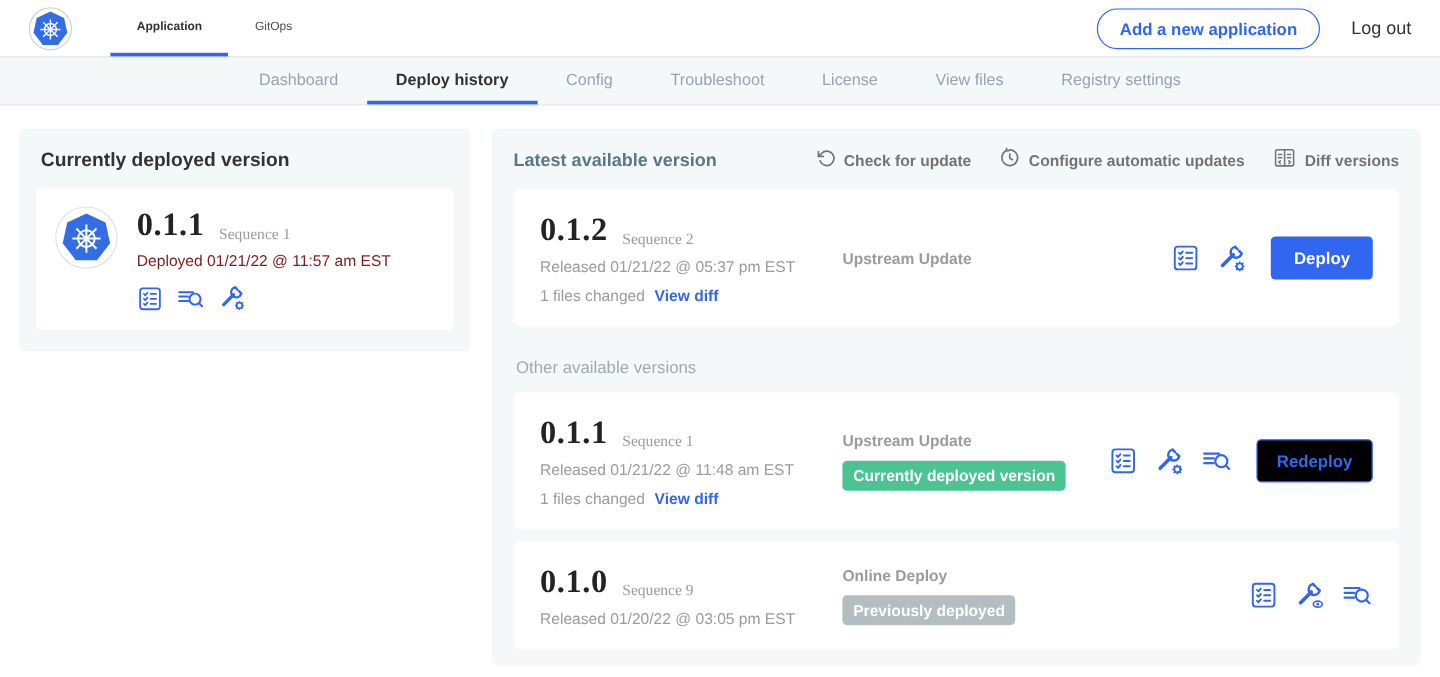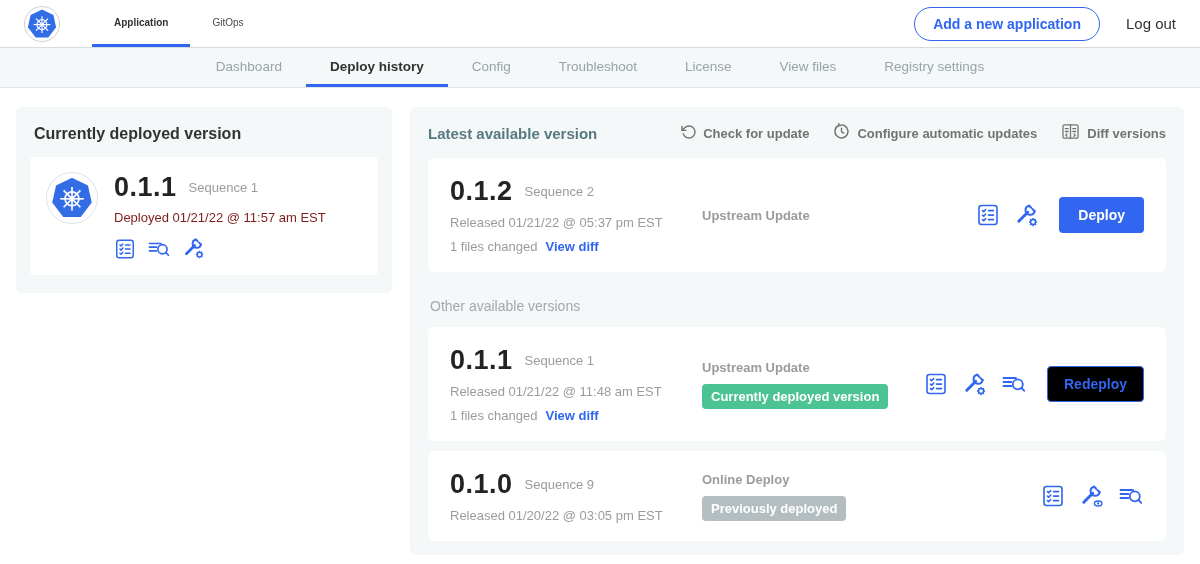--- a/index.html
+++ b/index.html
@@ -26,21 +26,21 @@
 
   
   .content { display:flex; align-items:flex-start; gap:18px; padding:19px 16px; }
   .panel { background:#f5f8f9; border-radius:6px; }
 
   .left-panel { width:376px; padding:16px 14px 18px; flex-shrink:0; }
   .left-panel h2 { font-size:16px; font-weight:700; color:#323232; margin:2px 4px 14px; }
   .deployed-card { background:#fff; border-radius:4px; padding:15px 16px; display:flex; gap:16px; }
   .big-avatar { width:52px; height:52px; border-radius:50%; border:1px solid #dfe3e5; background:#fff;
     display:flex; align-items:center; justify-content:center; flex-shrink:0; }
-  .version-line { display:flex; align-items:center; gap:12px; }
+  .version-line { display:flex; align-items:flex-end; gap:12px;font-family:Liberation Serif, serif; }
   .version-num { font-size:27px; font-weight:800; letter-spacing:.5px; color:#232323; }
   .seq { font-size:13px; color:#9b9b9b; }
   .deployed-date { font-size:13px; color:#7f1d1d; margin-top:7px; }
   .released-date { font-size:13px; color:#9b9b9b; margin-top:8px; }
   .icon-row { display:flex; align-items:center; gap:11px; margin-top:12px; }
   .blue-icon { color:#3066f0; display:inline-flex; cursor:pointer; }
 
   .right-panel { flex:1; padding:15px 18px 14px; }
   .panel-header { display:flex; justify-content:space-between; align-items:center; margin-bottom:14px; }
   .panel-title { font-size:15px; font-weight:600; color:#577981; }

